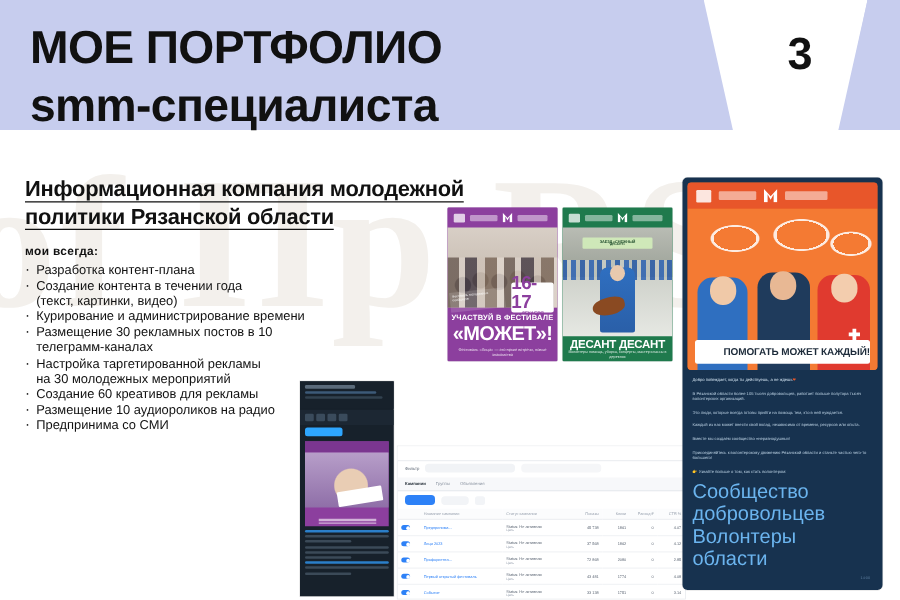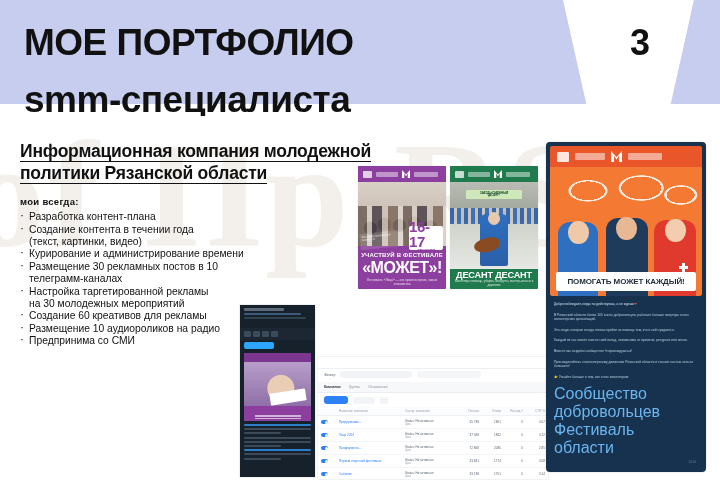--- a/index.html
+++ b/index.html
@@ -37,21 +37,21 @@
     background:#ffffff;
     clip-path:polygon(563px 0,694px 0,668px 116px,589px 116px);
   }
   .header-chevron2{
     position:absolute;left:0;top:0;width:720px;height:116px;
     background:#c7cdee;
     clip-path:polygon(694px 0,720px 0,720px 104px,672px 104px);
   }
   .header-title{
     position:absolute;left:24px;top:14px;width:520px;
-    font-size:37px;line-height:57px;font-weight:700;color:#111;
+    font-size:37px;line-height:47px;font-weight:700;color:#111;
     letter-spacing:-0.5px;white-space:pre-line;
   }
   .slide-number{
     position:absolute;left:610px;top:22px;width:60px;text-align:center;
     font-size:36px;font-weight:700;color:#111;
   }
 
   
   .lead{
     position:absolute;left:20px;top:140px;width:430px;
@@ -220,21 +220,21 @@
   #vol-card .p1h{position:absolute;left:18px;bottom:52px;width:21px;height:23px;background:#f0c9a8;border-radius:48%;}
   #vol-card .p2{position:absolute;left:56px;bottom:0;width:42px;height:78px;background:#1f3b5c;border-radius:12px 12px 0 0;}
   #vol-card .p2h{position:absolute;left:66px;bottom:56px;width:21px;height:23px;background:#e8b894;border-radius:48%;}
   #vol-card .p3{position:absolute;right:6px;bottom:0;width:42px;height:76px;background:#e03a2f;border-radius:12px 12px 0 0;}
   #vol-card .p3h{position:absolute;right:16px;bottom:54px;width:21px;height:23px;background:#f3cdae;border-radius:48%;}
   #vol-card .cross{position:absolute;right:14px;bottom:24px;width:9px;height:9px;}
   #vol-card .cross::before,#vol-card .cross::after{content:"";position:absolute;background:#fff;}
   #vol-card .cross::before{left:3.3px;top:0;width:2.4px;height:9px;}
   #vol-card .cross::after{left:0;top:3.3px;width:9px;height:2.4px;}
   #vol-card .v-banner{position:absolute;left:6px;bottom:5px;width:140px;height:19px;background:#fff;border-radius:2px;
-    display:flex;align-items:center;justify-content:center;}
+    display:flex;align-items:center;justify-content:flex-end;}
   #vol-card .v-banner span{font-size:8px;font-weight:700;color:#1d2b3a;letter-spacing:-0.1px;}
   #vol-card .v-body{position:absolute;left:8px;top:160px;right:8px;}
   #vol-card .v-body p{margin:0 0 6px 0;font-size:3.3px;line-height:4.6px;color:#b8cee0;}
   #vol-card .v-body p.first{color:#cfe0ee;}
   #vol-card .v-body a{color:#6bb4ee;text-decoration:none;display:block;}
   #vol-card .v-time{position:absolute;right:10px;bottom:8px;font-size:3px;color:#5d7e9e;}
 
   .heart{color:#e8562a;}
 </style>
 </head>
@@ -455,18 +455,18 @@
         </div>
     </div>
     <div class="v-body">
       <p class="first"><span>Добро побеждает, когда ты действуешь, а не ждешь</span><span class="heart">❤</span></p>
       <p>В Рязанской области более 105 тысяч добровольцев, работает больше полутора тысяч волонтерских организаций.</p>
       <p>Это люди, которые всегда готовы прийти на помощь тем, кто в ней нуждается.</p>
       <p>Каждый из нас может внести свой вклад, независимо от времени, ресурсов или опыта.</p>
       <p>Вместе мы создаём сообщество «неравнодушных!</p>
       <p>Присоединяйтесь к волонтерскому движению Рязанской области и станьте частью чего-то большего!</p>
       <p>👉 Узнайте больше о том, как стать волонтером:</p>
-      <a href="#">Сообщество добровольцев Фестиваль области</a>
+      <a href="#">Сообщество добровольцев Волонтеры области</a>
     </div>
     <div class="v-time">14:00</div>
   </div>
 
 </div>
 
 </body></html>

